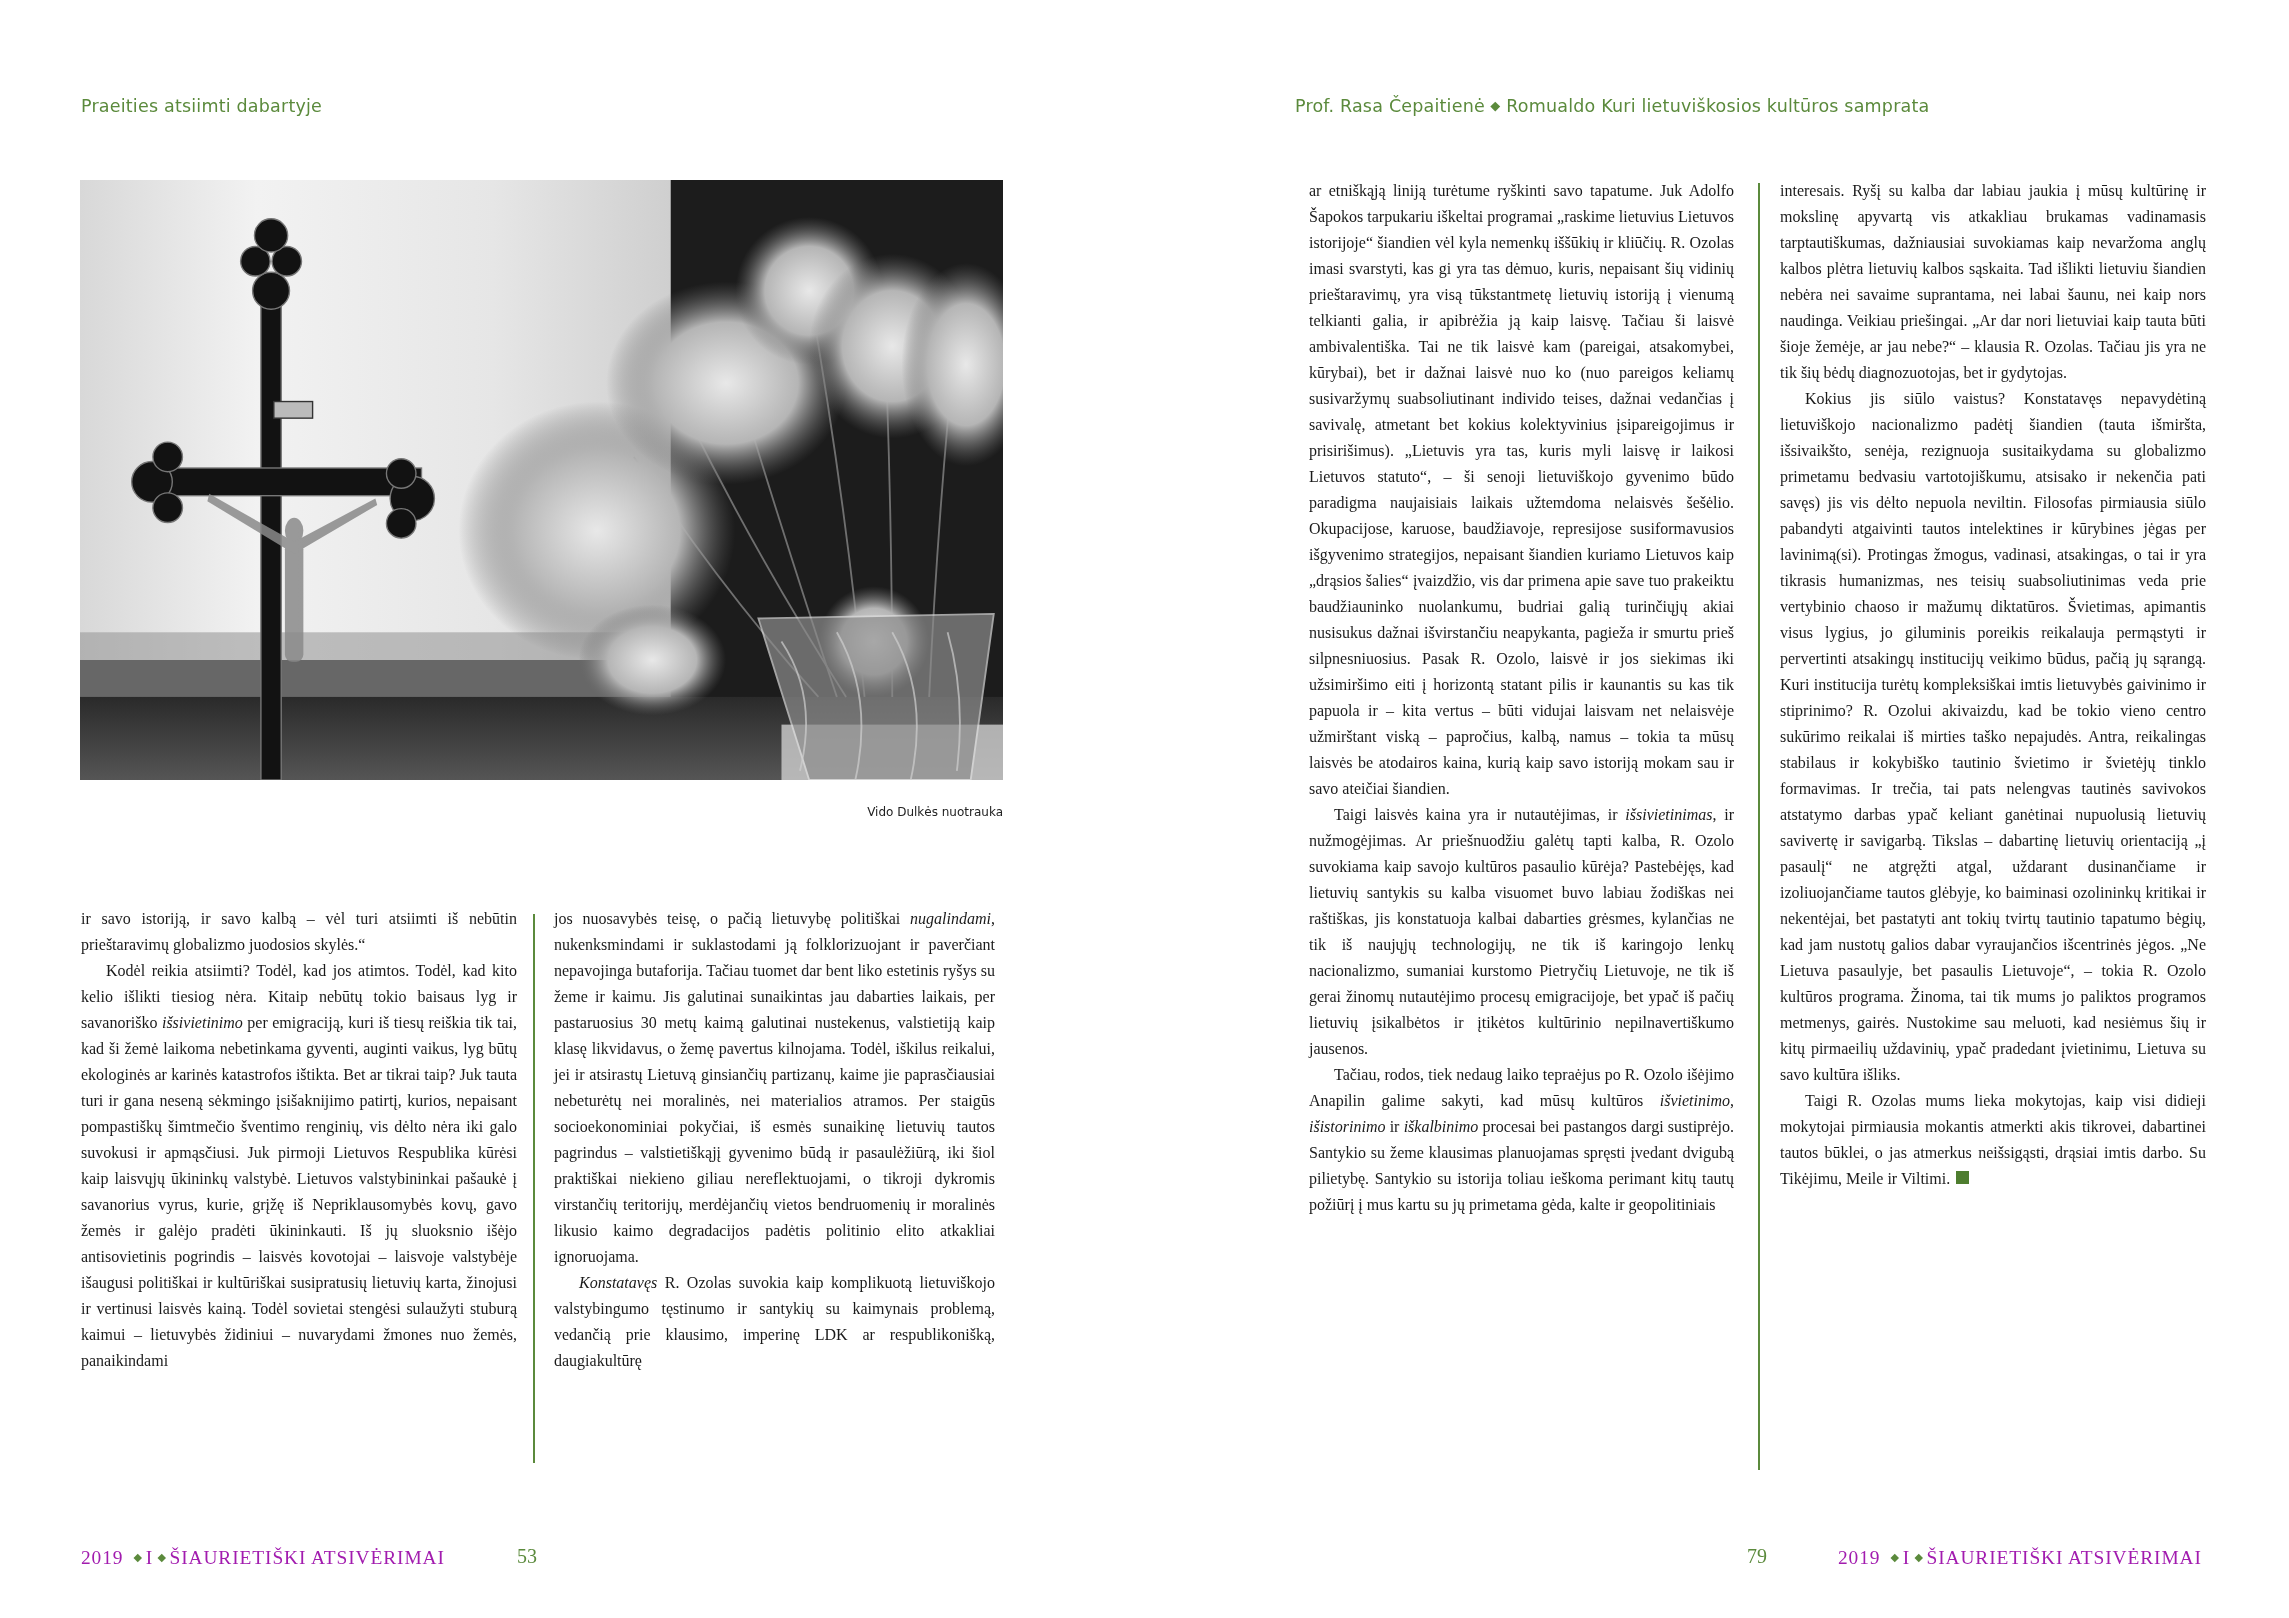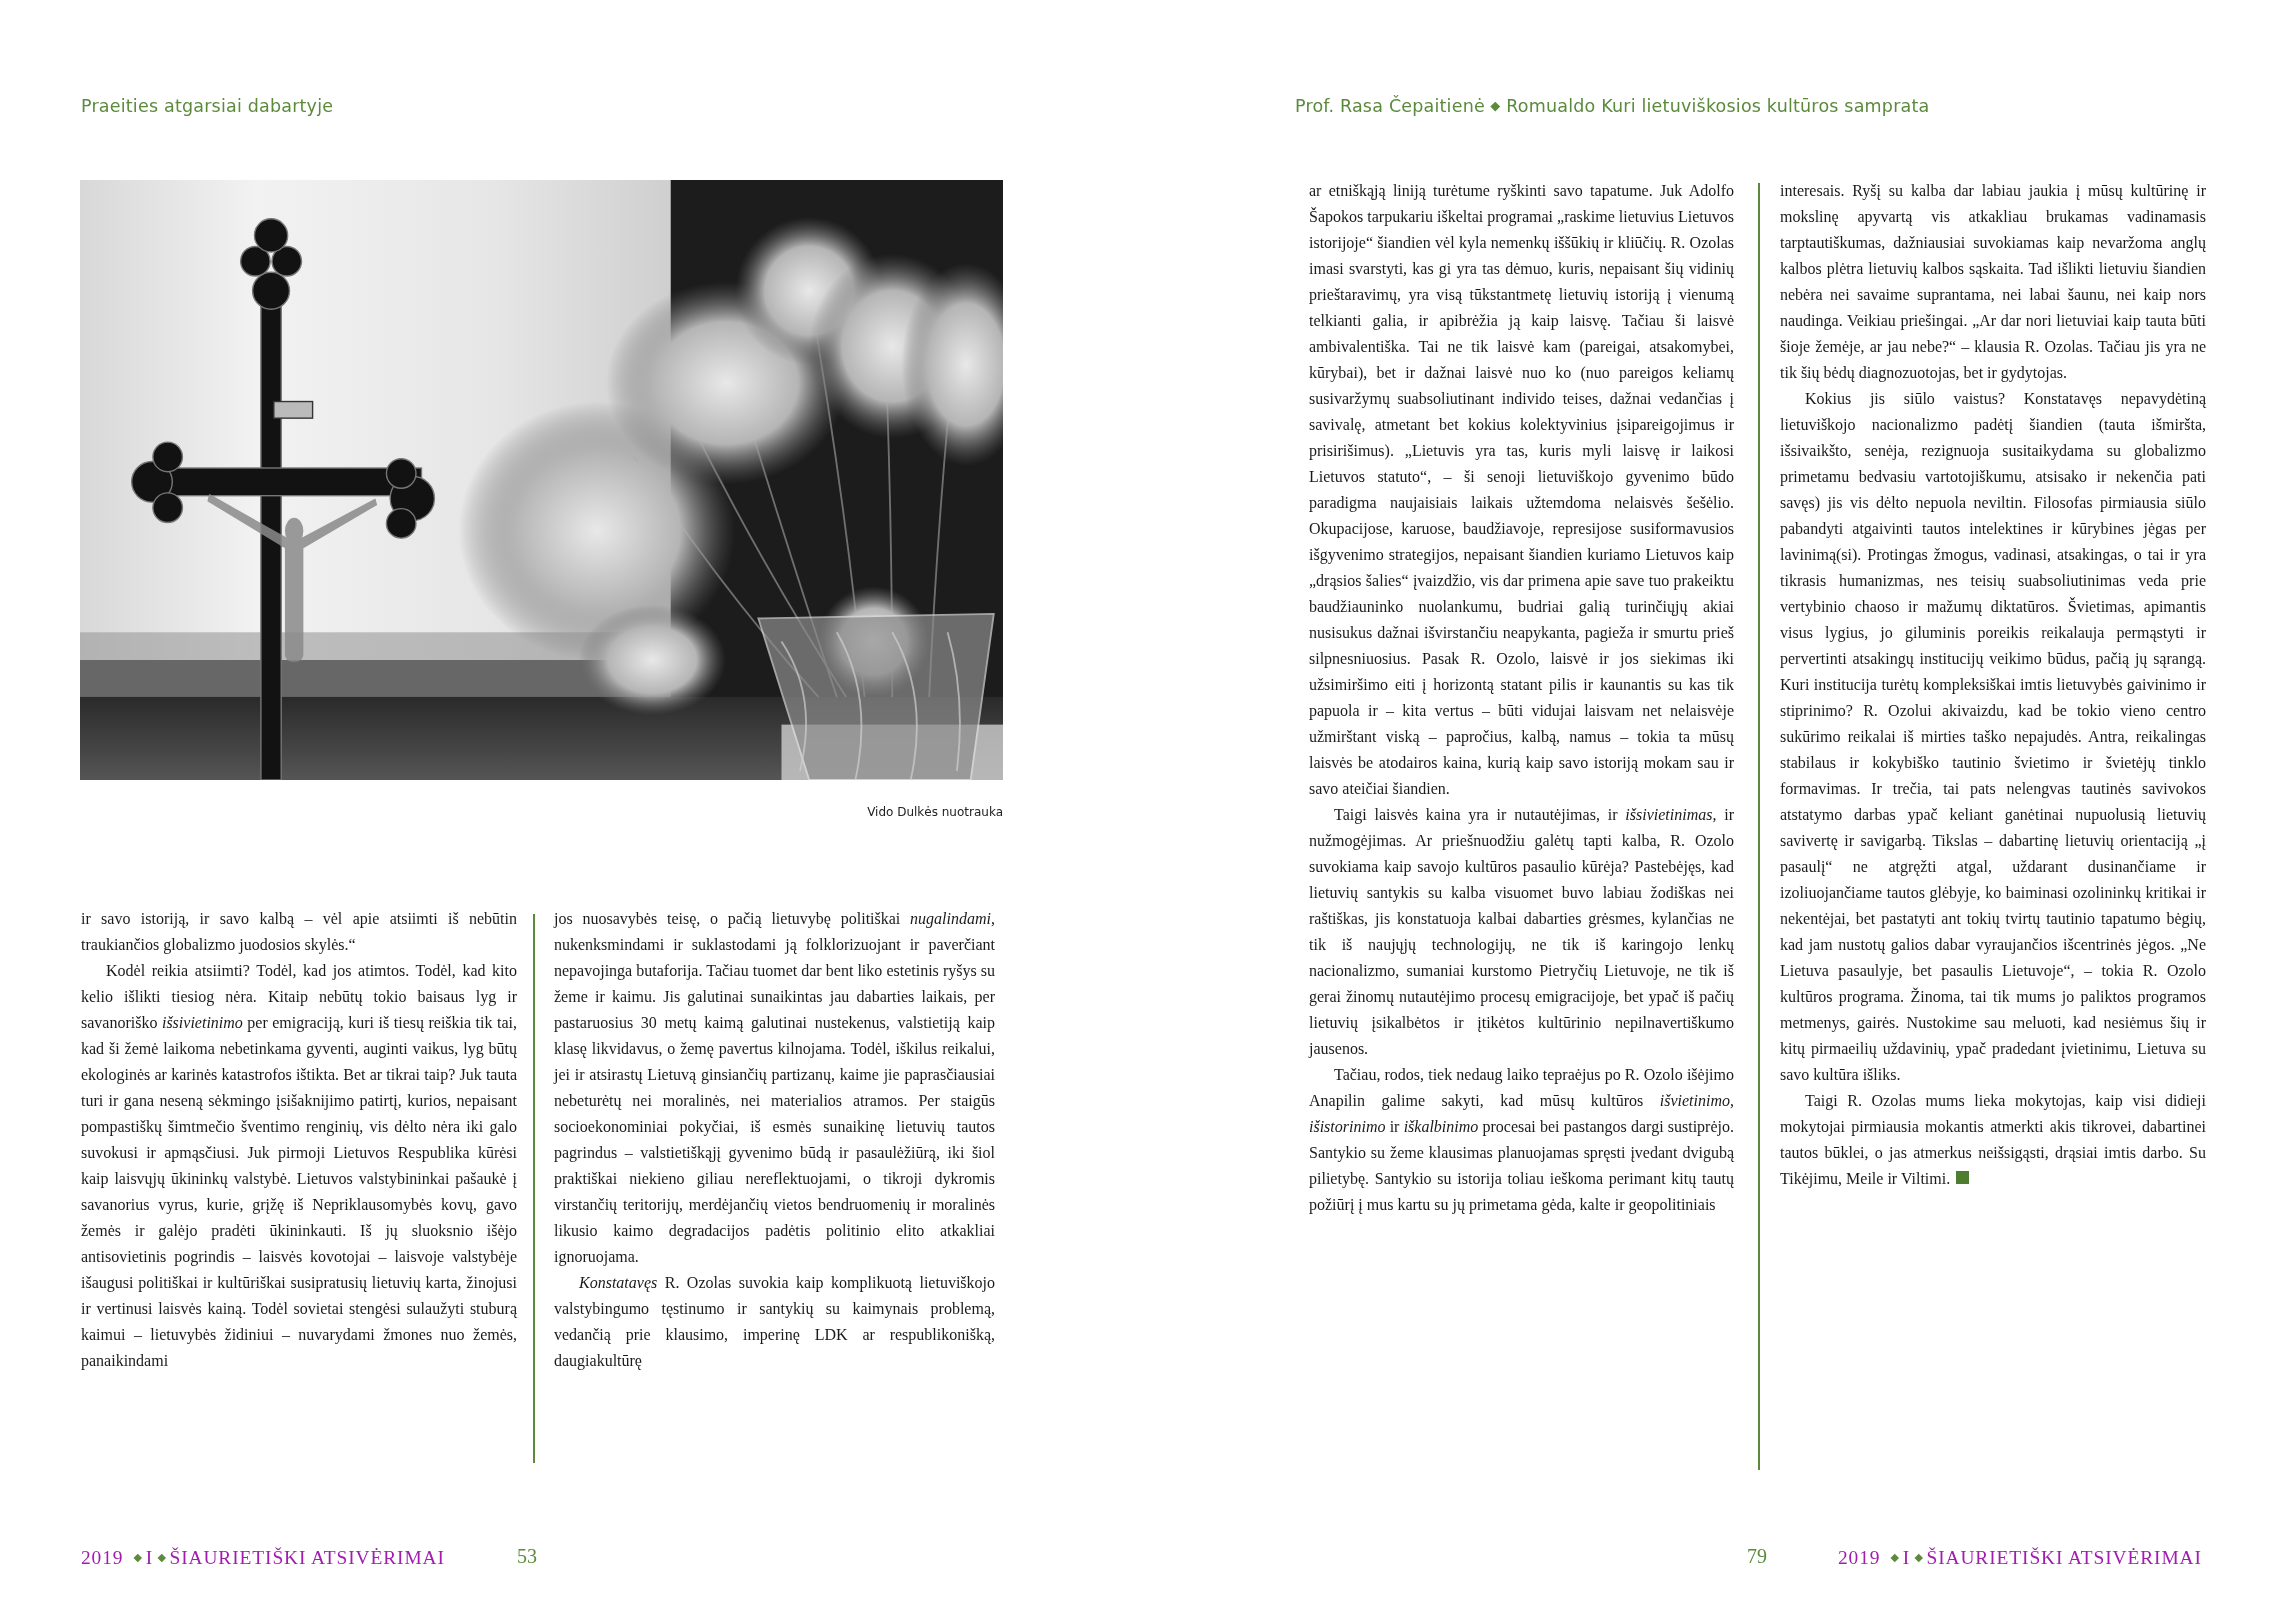--- a/index.html
+++ b/index.html
@@ -40,21 +40,21 @@
   .footer-left { left: 81px; }
   .footer-right { left: 1838px; }
   .page-num { position: absolute; top: 1545px; font-size: 20px; color: #5b8a3c; }
   .pn-left { left: 517px; }
   .pn-right { left: 1747px; text-align: center; }
 </style>
 </head>
 <body>
 
 <div class="running-head rh-left">
-  <span>Praeities atgarsiai dabartyje</span>
+  <span>Praeities atsiimti dabartyje</span>
 </div>
 <div class="running-head rh-right">
   <span>Prof. Rasa Čepaitienė</span><span class="diamond"></span><span>Romualdo Kuri lietuviškosios kultūros samprata</span>
 </div>
 
 <div class="photo">
   <svg viewBox="0 0 1000 650" preserveAspectRatio="none">
     <defs>
       <linearGradient id="curtain" x1="0" x2="1" y1="0" y2="0">
         <stop offset="0" stop-color="#d8d8d8"></stop>
@@ -117,21 +117,21 @@
       <ellipse cx="860" cy="500" rx="60" ry="60" fill="url(#bloom)"></ellipse>
     </g>
 
     <path d="M735 475 L990 470 L965 650 L790 650 Z" fill="#8d8d8d" opacity="0.7" stroke="#ddd" stroke-width="2"></path>
     <path d="M760 500 Q800 560 780 640 M820 490 Q860 560 840 650 M880 490 Q920 560 900 650 M940 490 Q960 560 950 640" stroke="#cfcfcf" stroke-width="2" fill="none" opacity="0.7"></path>
   </svg>
 </div>
 <div class="photo-credit">Vido Dulkės nuotrauka</div>
 
 <div class="column col-1">
-    <p>ir savo istoriją, ir savo kalbą – vėl apie atsiimti iš nebūtin traukiančios globalizmo juodosios skylės.“</p>
+    <p>ir savo istoriją, ir savo kalbą – vėl turi atsiimti iš nebūtin prieštaravimų globalizmo juodosios skylės.“</p>
     <p class="indent">Kodėl reikia atsiimti? Todėl, kad jos atimtos. Todėl, kad kito kelio išlikti tiesiog nėra. Kitaip nebūtų tokio baisaus lyg ir savanoriško <em>išsivietinimo</em> per emigraciją, kuri iš tiesų reiškia tik tai, kad ši žemė laikoma nebetinkama gyventi, auginti vaikus, lyg būtų ekologinės ar karinės katastrofos ištikta. Bet ar tikrai taip? Juk tauta turi ir gana neseną sėkmingo įsišaknijimo patirtį, kurios, nepaisant pompastiškų šimtmečio šventimo renginių, vis dėlto nėra iki galo suvokusi ir apmąsčiusi. Juk pirmoji Lietuvos Respublika kūrėsi kaip laisvųjų ūkininkų valstybė. Lietuvos valstybininkai pašaukė į savanorius vyrus, kurie, grįžę iš Nepriklausomybės kovų, gavo žemės ir galėjo pradėti ūkininkauti. Iš jų sluoksnio išėjo antisovietinis pogrindis – laisvės kovotojai – laisvoje valstybėje išaugusi politiškai ir kultūriškai susipratusių lietuvių karta, žinojusi ir vertinusi laisvės kainą. Todėl sovietai stengėsi sulaužyti stuburą kaimui – lietuvybės židiniui – nuvarydami žmones nuo žemės, panaikindami</p>
   </div>
 <div class="vrule vr-1"></div>
 <div class="column col-2">
     <p>jos nuosavybės teisę, o pačią lietuvybę politiškai <em>nugalindami</em>, nukenksmindami ir suklastodami ją folklorizuojant ir paverčiant nepavojinga butaforija. Tačiau tuomet dar bent liko estetinis ryšys su žeme ir kaimu. Jis galutinai sunaikintas jau dabarties laikais, per pastaruosius 30 metų kaimą galutinai nustekenus, valstietiją kaip klasę likvidavus, o žemę pavertus kilnojama. Todėl, iškilus reikalui, jei ir atsirastų Lietuvą ginsiančių partizanų, kaime jie paprasčiausiai nebeturėtų nei moralinės, nei materialios atramos. Per staigūs socioekonominiai pokyčiai, iš esmės sunaikinę lietuvių tautos pagrindus – valstietiškąjį gyvenimo būdą ir pasaulėžiūrą, iki šiol praktiškai niekieno giliau nereflektuojami, o tikroji dykromis virstančių teritorijų, merdėjančių vietos bendruomenių ir moralinės likusio kaimo degradacijos padėtis politinio elito atkakliai ignoruojama.</p>
     <p class="indent"><em>Konstatavęs</em> R. Ozolas suvokia kaip komplikuotą lietuviškojo valstybingumo tęstinumo ir santykių su kaimynais problemą, vedančią prie klausimo, imperinę LDK ar respublikonišką, daugiakultūrę</p>
   </div>
 
 <div class="column col-3">
     <p>ar etniškąją liniją turėtume ryškinti savo tapatume. Juk Adolfo Šapokos tarpukariu iškeltai programai „raskime lietuvius Lietuvos istorijoje“ šiandien vėl kyla nemenkų iššūkių ir kliūčių. R. Ozolas imasi svarstyti, kas gi yra tas dėmuo, kuris, nepaisant šių vidinių prieštaravimų, yra visą tūkstantmetę lietuvių istoriją į vienumą telkianti galia, ir apibrėžia ją kaip laisvę. Tačiau ši laisvė ambivalentiška. Tai ne tik laisvė kam (pareigai, atsakomybei, kūrybai), bet ir dažnai laisvė nuo ko (nuo pareigos keliamų susivaržymų suabsoliutinant individo teises, dažnai vedančias į savivalę, atmetant bet kokius kolektyvinius įsipareigojimus ir prisirišimus). „Lietuvis yra tas, kuris myli laisvę ir laikosi Lietuvos statuto“, – ši senoji lietuviškojo gyvenimo būdo paradigma naujaisiais laikais užtemdoma nelaisvės šešėlio. Okupacijose, karuose, baudžiavoje, represijose susiformavusios išgyvenimo strategijos, nepaisant šiandien kuriamo Lietuvos kaip „drąsios šalies“ įvaizdžio, vis dar primena apie save tuo prakeiktu baudžiauninko nuolankumu, budriai galią turinčiųjų akiai nusisukus dažnai išvirstančiu neapykanta, pagieža ir smurtu prieš silpnesniuosius. Pasak R. Ozolo, laisvė ir jos siekimas iki užsimiršimo eiti į horizontą statant pilis ir kaunantis su kas tik papuola ir – kita vertus – būti vidujai laisvam net nelaisvėje užmirštant viską – papročius, kalbą, namus – tokia ta mūsų laisvės be atodairos kaina, kurią kaip savo istoriją mokam sau ir savo ateičiai šiandien.</p>

